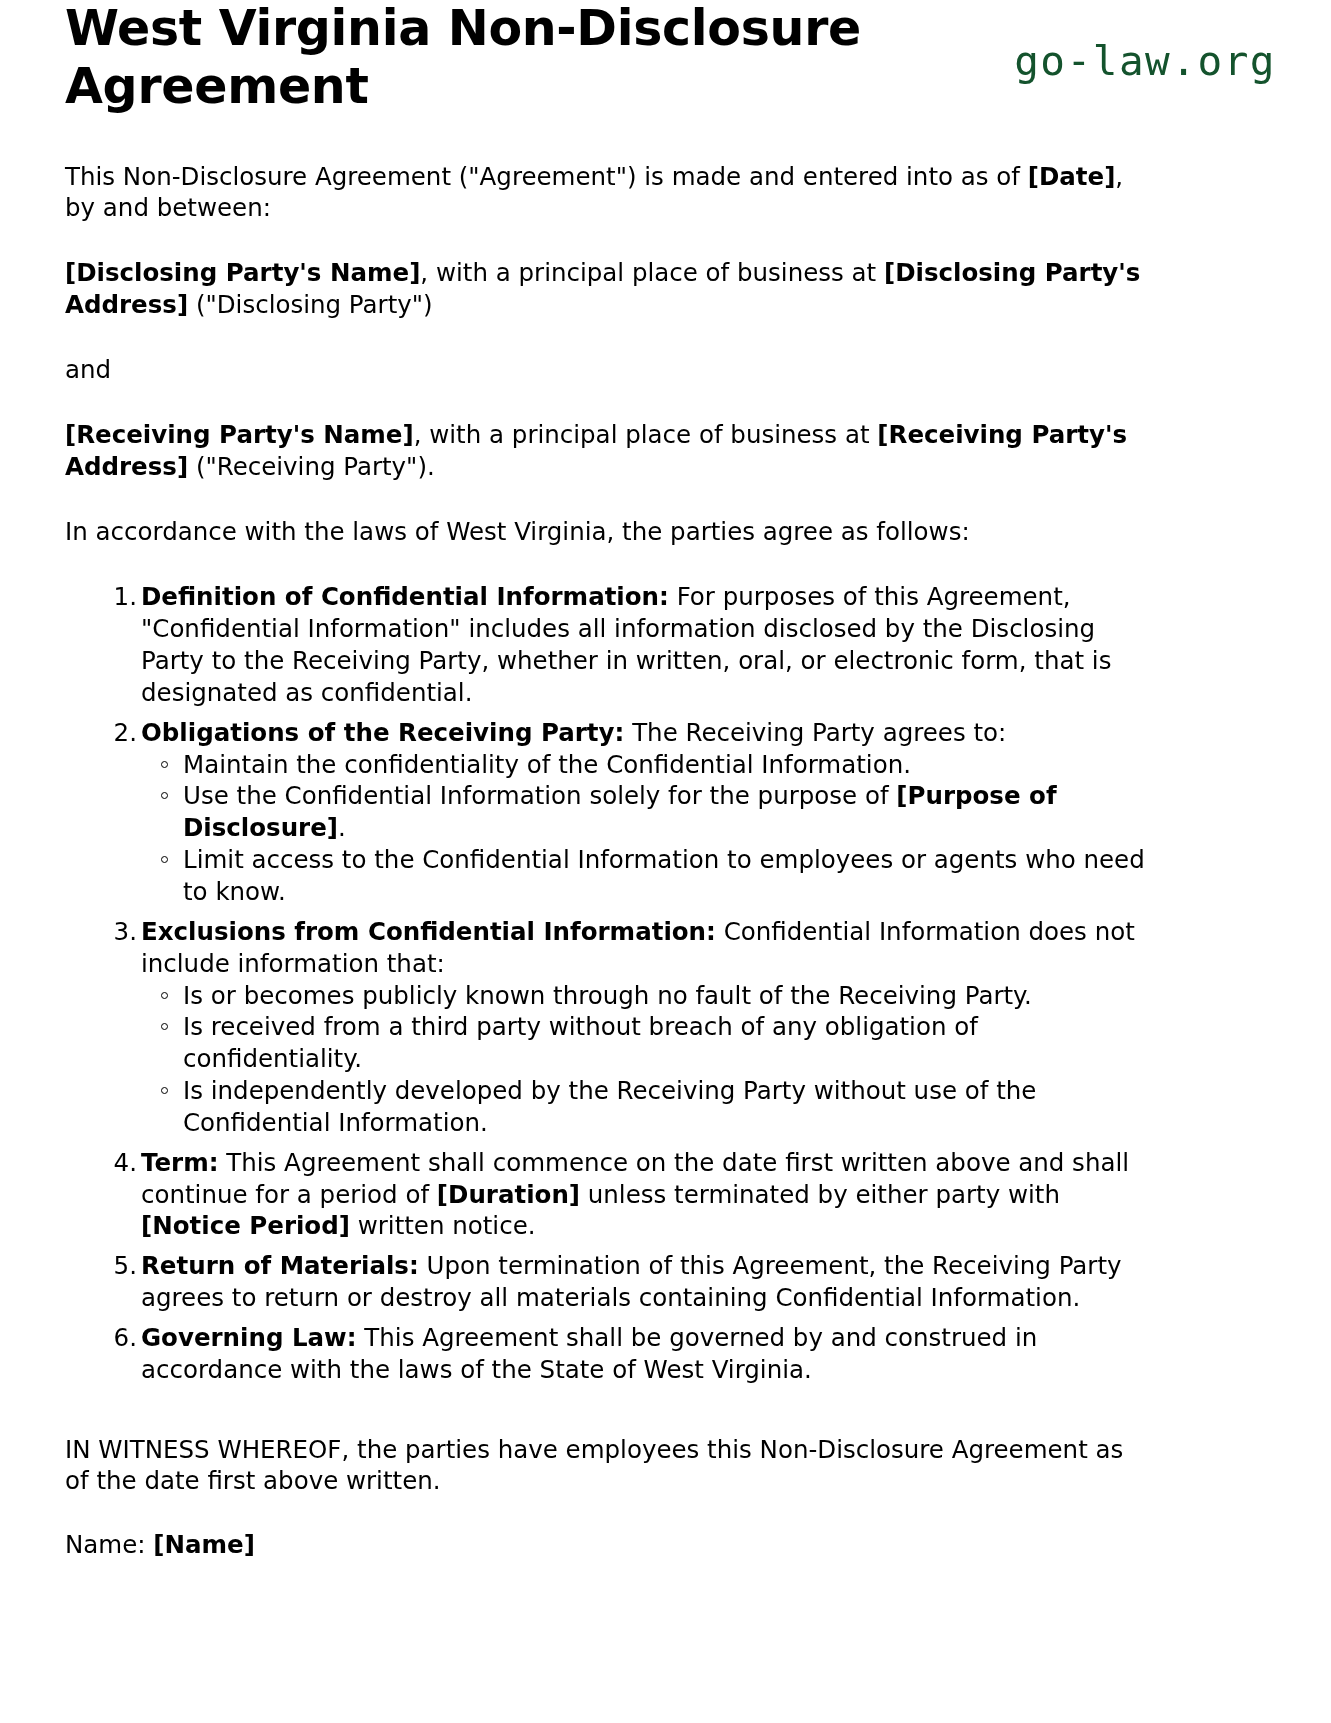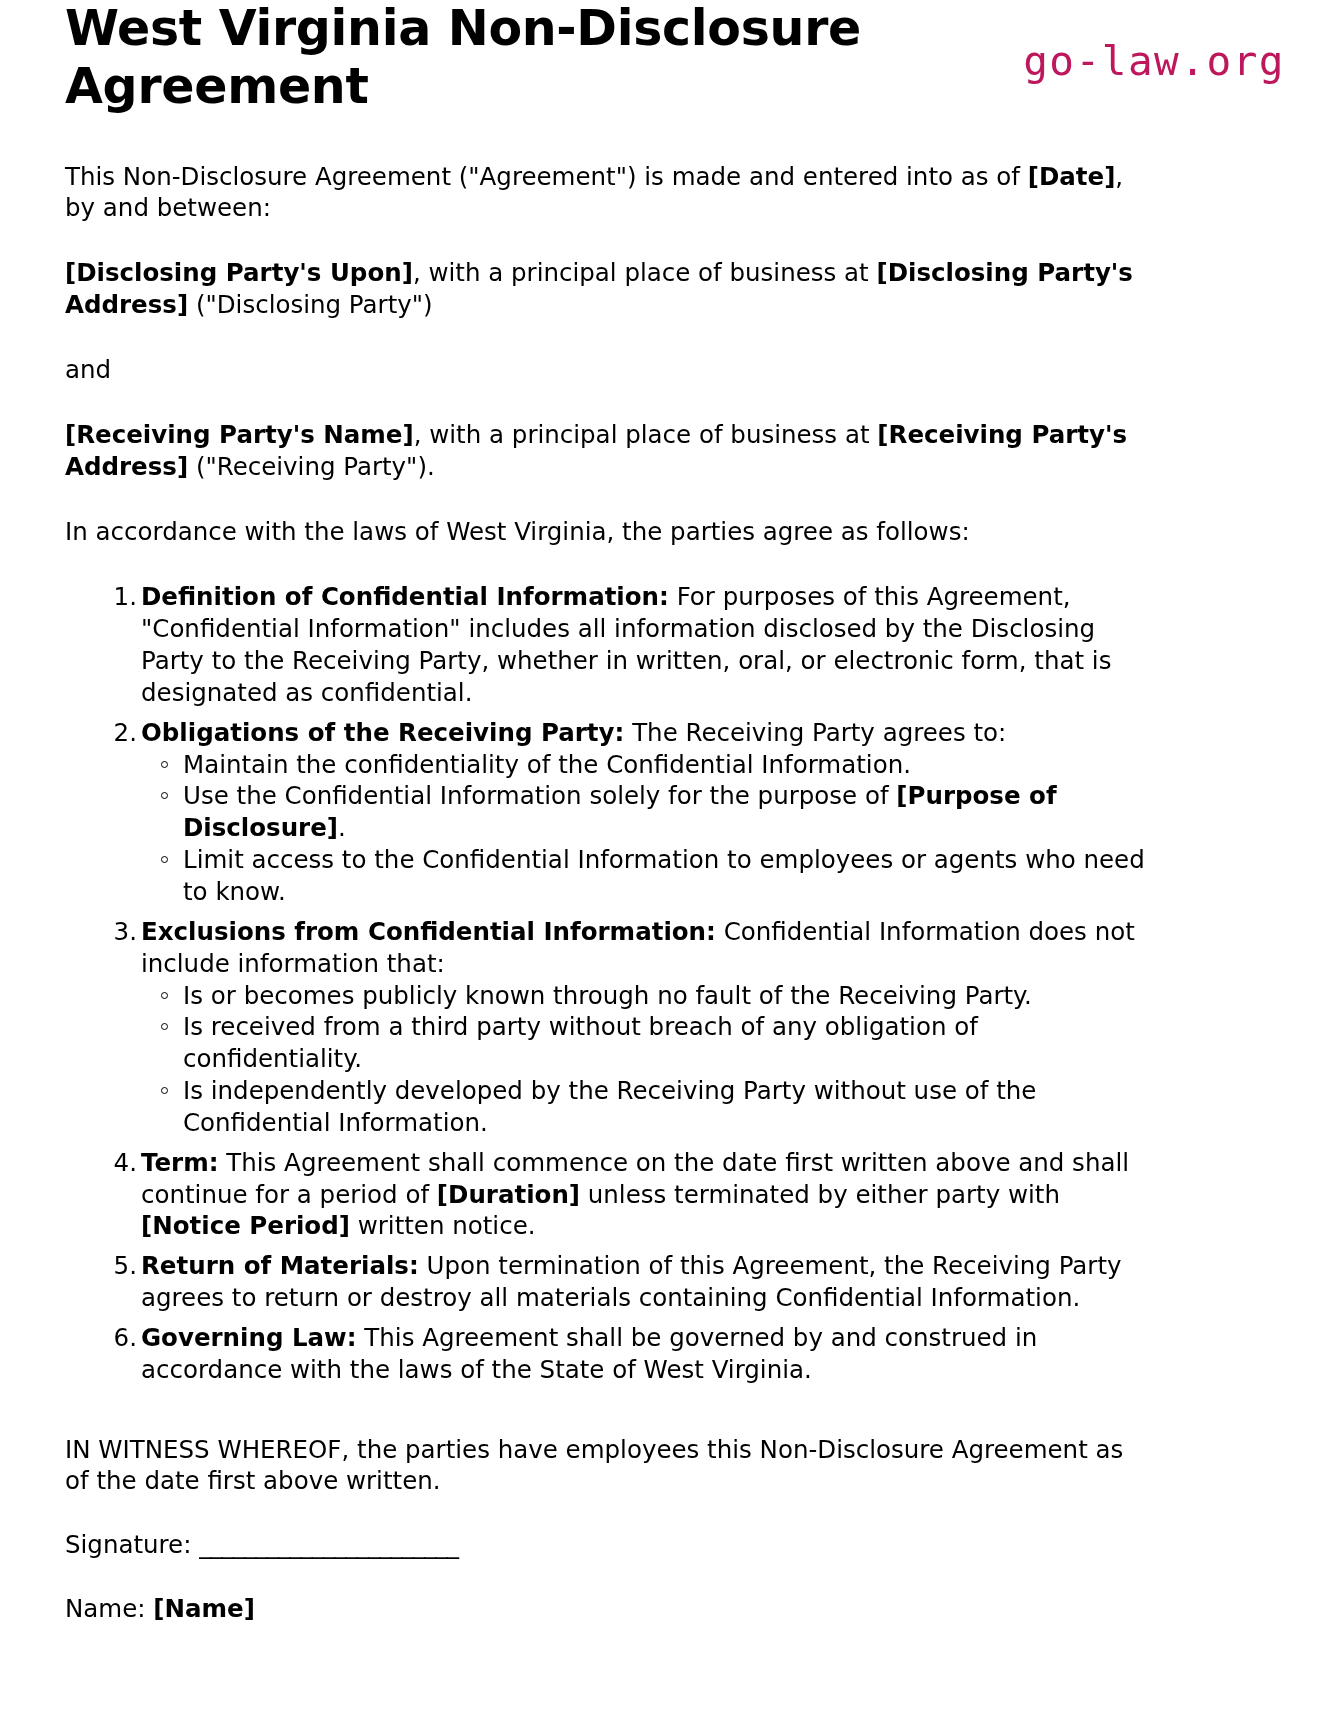--- a/index.html
+++ b/index.html
@@ -18,25 +18,25 @@
     width: 1331px;
     height: 1723px;
     background: #ffffff;
     box-sizing: border-box;
     padding: 0;
     overflow: hidden;
   }
   .watermark {
     position: absolute;
     top: 41px;
-    right: 46px;
+    right: 55px;
     font-family: "DejaVu Sans Mono", monospace;
     font-size: 41px;
     line-height: 1;
-    color: #be185d;
+    color: #14532d;
     letter-spacing: 1.5px;
     white-space: nowrap;
   }
   .content {
     position: absolute;
     left: 65px;
     top: 0;
     width: 1088px;
   }
   h1.doc-title {
@@ -137,21 +137,21 @@
 <div class="page">
 
   <div class="watermark">go-law.org</div>
 
   <div class="content">
 
     <h1 class="doc-title">West Virginia Non-Disclosure Agreement</h1>
 
     <p class="para first"><span>This Non-Disclosure Agreement ("Agreement") is made and entered into as of </span><b>[Date]</b><span>, by and between:</span></p>
 
-    <p class="para"><b>[Disclosing Party's Upon]</b><span>, with a principal place of business at </span><b>[Disclosing Party's Address]</b><span> ("Disclosing Party")</span></p>
+    <p class="para"><b>[Disclosing Party's Name]</b><span>, with a principal place of business at </span><b>[Disclosing Party's Address]</b><span> ("Disclosing Party")</span></p>
 
     <p class="para">and</p>
 
     <p class="para"><b>[Receiving Party's Name]</b><span>, with a principal place of business at </span><b>[Receiving Party's Address]</b><span> ("Receiving Party").</span></p>
 
     <p class="para">In accordance with the laws of West Virginia, the parties agree as follows:</p>
 
     <ol class="clauses">
 
       <li>
@@ -186,20 +186,19 @@
 
       <li>
         <b>Governing Law:</b><span> This Agreement shall be governed by and construed in accordance with the laws of the State of West Virginia.</span>
       </li>
 
     </ol>
 
     <p class="witness">IN WITNESS WHEREOF, the parties have employees this Non-Disclosure Agreement as of the date first above written.</p>
 
 
-    <p class="sig-line"><span>Signature: </span><span class="sig-rule">_______________________</span></p>
 
     <p class="sig-line"><span>Name: </span><b>[Name]</b></p>
 
     <p class="sig-line"></p>
 
   </div>
 </div>
 
 </body></html>

